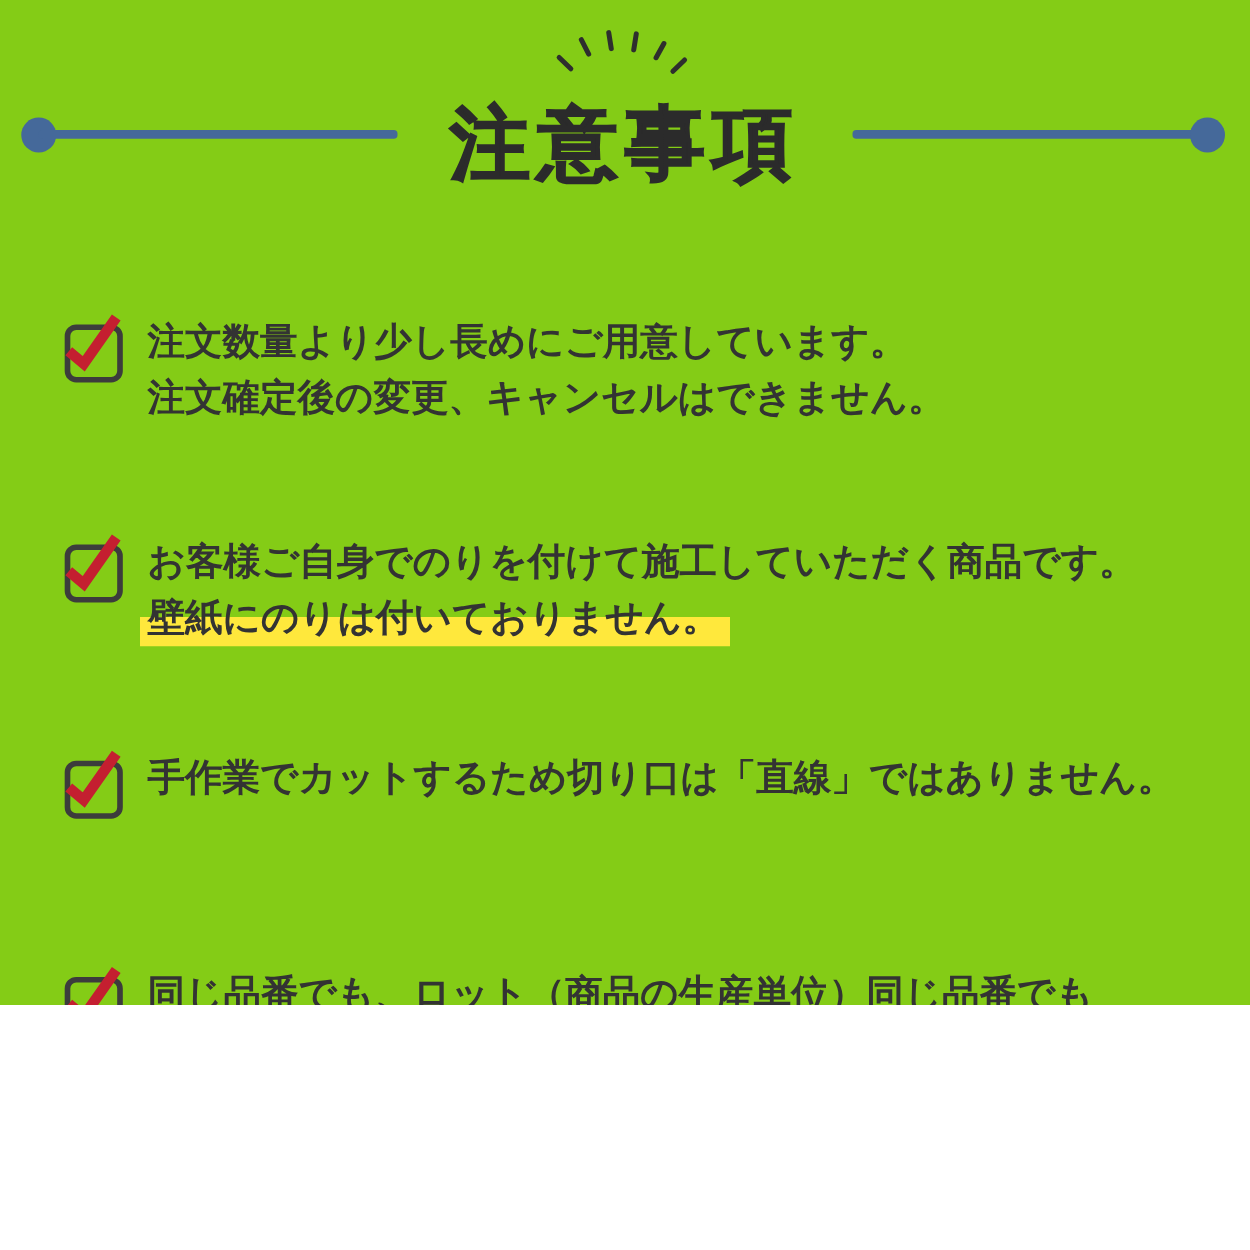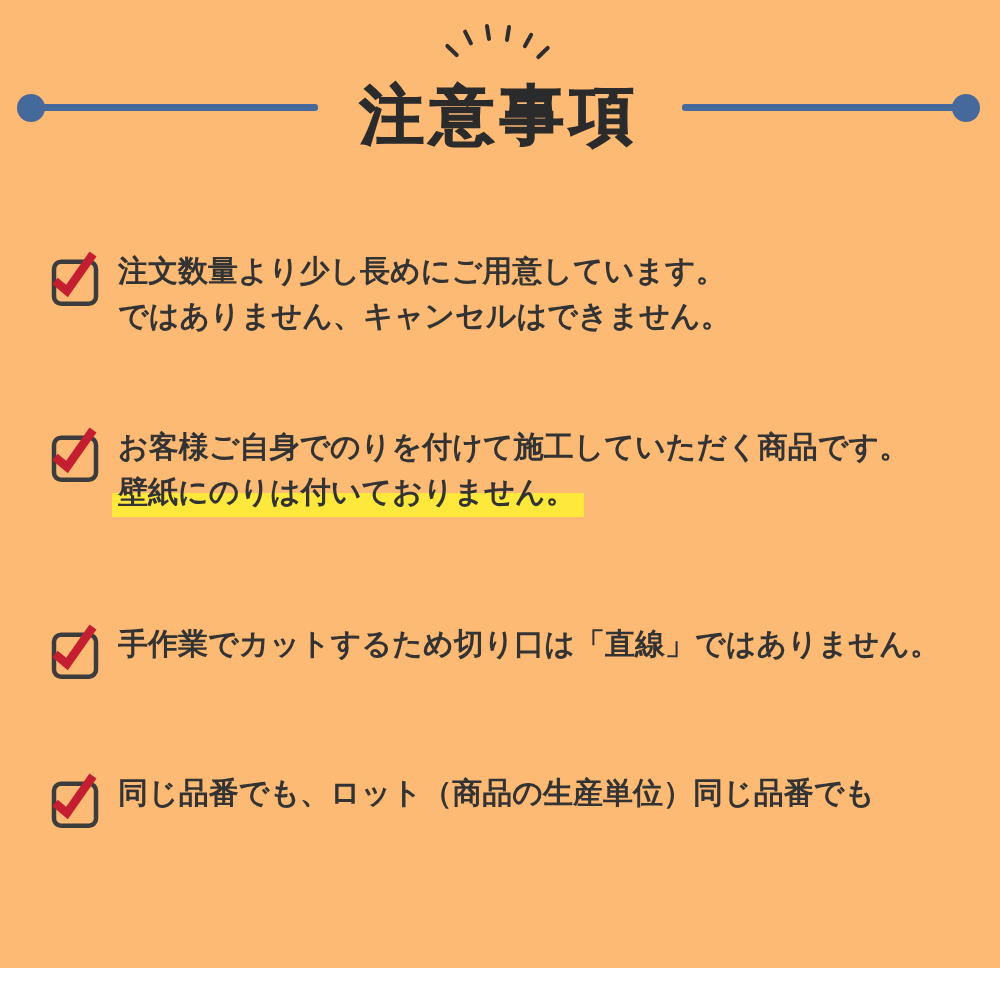--- a/index.html
+++ b/index.html
@@ -1,22 +1,22 @@
 <!DOCTYPE html>
 <html><head>
 <meta charset="utf-8">
 <style>
   html, body { margin: 0; padding: 0; background: #ffffff; }
   .canvas {
     position: relative;
     width: 1000px;
-    height: 968px;
-    background: #fdba74;
+    height: 804px;
+    background: #84cc16;
     overflow: hidden;
-    font-family: Liberation Mono, monospace;
+    font-family: Liberation Serif, serif;
   }
 
   
   .title {
     position: absolute;
     top: 72px; left: 0; right: 0;
     margin: 0;
     text-align: center;
     font-size: 64px;
     font-weight: 900;
@@ -98,34 +98,34 @@
   <span class="dot dot-right"></span>
 
   <div id="items">
       <div class="item" style="top: 251px;">
         <svg class="checkbox" viewBox="0 0 62 62">
           <rect x="4" y="13.75" width="42" height="42" rx="7" fill="none" stroke="#3c3c3c" stroke-width="4.5"></rect>
           <path d="M 5 33 L 17 43 L 43 6" fill="none" stroke="#c41f30" stroke-width="8.5" stroke-linecap="butt" stroke-linejoin="miter"></path>
         </svg>
         <div>
           <div class="line"><span>注文数量より少し長めにご用意しています。</span></div>
-          <div class="line"><span>ではありません、キャンセルはできません。</span></div>
+          <div class="line"><span>注文確定後の変更、キャンセルはできません。</span></div>
         </div>
       </div>
       <div class="item" style="top: 427px;">
         <svg class="checkbox" viewBox="0 0 62 62">
           <rect x="4" y="13.75" width="42" height="42" rx="7" fill="none" stroke="#3c3c3c" stroke-width="4.5"></rect>
           <path d="M 5 33 L 17 43 L 43 6" fill="none" stroke="#c41f30" stroke-width="8.5" stroke-linecap="butt" stroke-linejoin="miter"></path>
         </svg>
         <div>
           <div class="line"><span>お客様ご自身でのりを付けて施工していただく商品です。</span></div>
           <div class="line"><span class="hl">壁紙にのりは付いておりません。</span></div>
         </div>
       </div>
-      <div class="item" style="top: 600px; margin-top: 24px;">
+      <div class="item" style="top: 600px;">
         <svg class="checkbox" viewBox="0 0 62 62">
           <rect x="4" y="13.75" width="42" height="42" rx="7" fill="none" stroke="#3c3c3c" stroke-width="4.5"></rect>
           <path d="M 5 33 L 17 43 L 43 6" fill="none" stroke="#c41f30" stroke-width="8.5" stroke-linecap="butt" stroke-linejoin="miter"></path>
         </svg>
         <div>
           <div class="line"><span>手作業でカットするため切り口は「直線」ではありません。</span></div>
         </div>
       </div>
       <div class="item" style="top: 773px;">
         <svg class="checkbox" viewBox="0 0 62 62">

